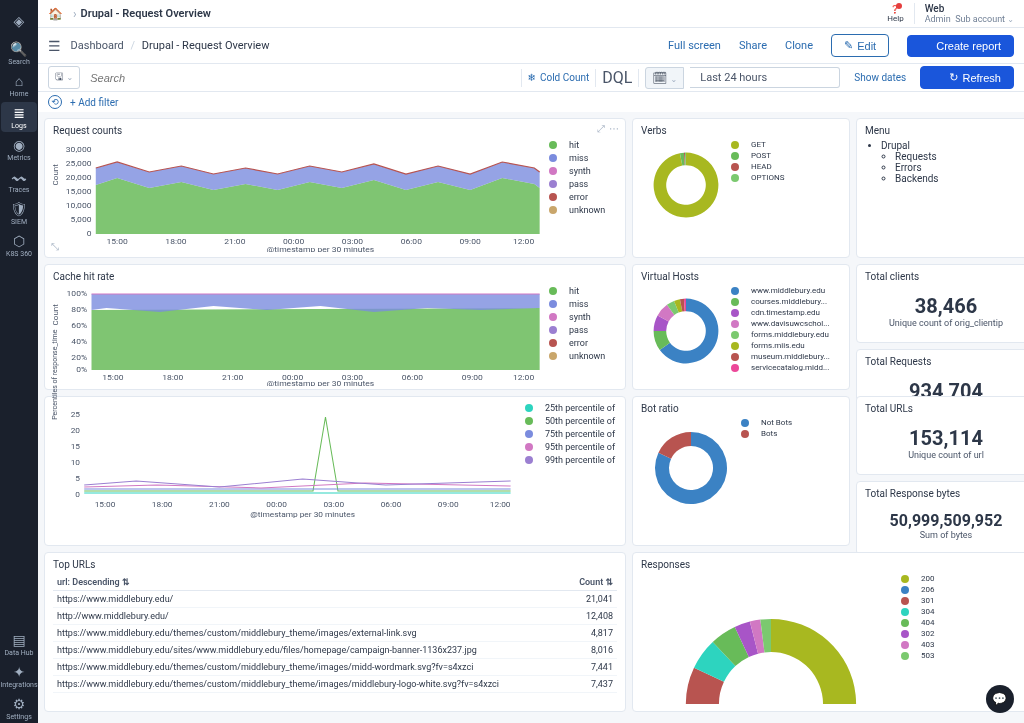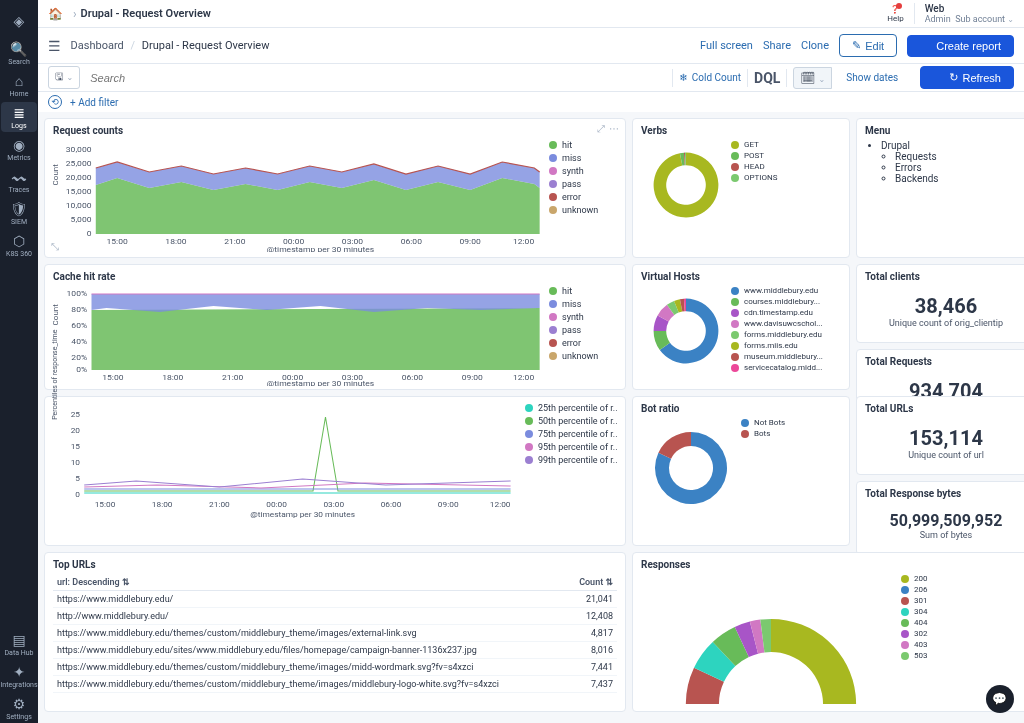--- a/index.html
+++ b/index.html
@@ -20,49 +20,49 @@
 .help-item .dot { position: absolute; top: -2px; right: 2px; width: 6px; height: 6px; background: #e53e3e; border-radius: 50%; }
 .account-select { font-size: 9px; color: #718096; border-left: 1px solid #e2e8f0; padding-left: 10px; min-width: 100px; }
 .account-select .acct-name { color: #2d3748; font-size: 10px; font-weight: 500; }
 .chev { font-size: 8px; color: #a0aec0; }
 
 .toolbar1 { position: absolute; left: 38px; top: 28px; right: 0; height: 36px; background: #fff; border-bottom: 1px solid #e2e8f0; display: flex; align-items: center; padding: 0 10px; gap: 10px; }
 .ham { font-size: 14px; color: #4a5568; cursor: pointer; }
 .breadcrumb { font-size: 11px; color: #4a5568; }
 .breadcrumb .sep { color: #cbd5e0; margin: 0 4px; }
 .breadcrumb .cur { color: #2d3748; }
-.toolbar1-right { margin-left: auto; display: flex; align-items: center; gap: 10px; font-size: 11px; }
+.toolbar1-right { margin-left: auto; display: flex; align-items: center; gap: 18px; font-size: 11px; }
 .link-blue { color: #2b6cb0; cursor: pointer; }
 .btn { border: 1px solid #cbd5e0; border-radius: 4px; padding: 4px 12px; background: #fff; cursor: pointer; font-size: 11px; display: inline-flex; align-items: center; gap: 4px; }
 .btn-primary { background: #1a56db; color: #fff; border-color: #1a56db; padding-left: 28px; }
 .btn-outline-primary { border-color: #2b6cb0; color: #2b6cb0; }
 
 .toolbar2 { position: absolute; left: 38px; top: 64px; right: 0; height: 28px; background: #fff; border-bottom: 1px solid #e2e8f0; display: flex; align-items: center; padding: 0 10px; gap: 6px; }
 .small-dd { border: 1px solid #cbd5e0; border-radius: 3px; padding: 2px 6px; font-size: 10px; color: #4a5568; display: flex; align-items: center; gap: 3px; }
 .search-input { flex: 1; border: none; outline: none; font-size: 11px; color: #4a5568; padding: 4px; font-style: italic; }
 .divider-v { width: 1px; height: 18px; background: #e2e8f0; }
 .cold-tier { display: flex; align-items: center; gap: 4px; color: #2b6cb0; font-size: 10px; cursor: pointer; }
-.dql { font-weight: 700; color: #4a5568; font-size: 14px; }
+.dql { font-weight: 400; color: #4a5568; font-size: 16px; }
 .time-dd { border: 1px solid #cbd5e0; border-radius: 3px 0 0 3px; padding: 3px 6px; background: #f1f5f9; }
 .time-range { border: 1px solid #cbd5e0; border-left: none; border-radius: 0 3px 3px 0; padding: 3px 10px; font-size: 11px; color: #4a5568; flex: 0 0 auto; width: 150px; }
-.show-dates { color: #2b6cb0; font-size: 10px; margin-left: 8px; margin-right: 16px; cursor: pointer; }
+.show-dates { color: #2b6cb0; font-size: 10px; margin-left: 8px; margin-right: 8px; cursor: pointer; }
 
 .filterbar { position: absolute; left: 38px; top: 92px; right: 0; height: 20px; background: #fff; display: flex; align-items: center; padding: 0 10px; gap: 8px; }
 .filter-icon { color: #2b6cb0; width: 14px; height: 14px; border: 1px solid #2b6cb0; border-radius: 50%; display: flex; align-items: center; justify-content: center; font-size: 9px; }
 .add-filter { color: #2b6cb0; font-size: 10px; cursor: pointer; text-align: right; }
 
 .main { position: absolute; left: 38px; top: 112px; right: 0; bottom: 0; overflow: hidden; padding: 6px; display: grid; grid-template-columns: 582px 218px 180px; grid-auto-rows: min-content; gap: 6px; }
 .panel { background: #fff; border: 1px solid #e2e8f0; border-radius: 4px; padding: 6px 8px; position: relative; }
-.panel-title { font-weight: 700; font-size: 10px; margin-bottom: 4px; }
+.panel-title { font-weight: 400; font-size: 10px; margin-bottom: 4px; }
 .panel-actions { position: absolute; top: 4px; right: 6px; display: flex; gap: 4px; color: #a0aec0; font-size: 10px; }
 
 .chart-area { display: flex; }
 .chart-svg-wrap { flex: 1; position: relative; }
 .legend { width: 72px; display: flex; flex-direction: column; gap: 3px; font-size: 9px; padding-left: 4px; }
-.legend-item { display: flex; align-items: center; gap: 5px; white-space: nowrap; overflow: hidden; text-overflow: ellipsis; }
+.legend-item { display: flex; align-items: center; gap: 12px; white-space: nowrap; overflow: hidden; text-overflow: ellipsis; }
 .leg-dot { width: 8px; height: 8px; border-radius: 50%; flex-shrink: 0; }
 .axis-label { font-size: 8px; fill: #4a5568; }
 .axis-title { font-size: 8px; fill: #4a5568; }
 
 .donut-wrap { display: flex; }
 .donut-svg { width: 90px; height: 90px; }
 .donut-legend { flex: 1; font-size: 8px; display: flex; flex-direction: column; gap: 2px; }
 
 .metric { text-align: center; padding: 8px 0; }
 .metric-val { font-size: 20px; font-weight: 700; }
@@ -174,20 +174,21 @@
   <input class="search-input" placeholder="Search" style="">
   <div class="divider-v"></div>
   <div class="cold-tier">
       <span>❄</span>
       <span>Cold Count</span>
     </div>
   <div class="divider-v"></div>
   <span class="dql">DQL</span>
   <div class="divider-v"></div>
   <div class="time-dd"><span>🗓</span> <span class="chev">⌄</span></div>
+  <div class="time-range">Last 24 hours</div>
   <span class="show-dates">Show dates</span>
   <button class="btn btn-primary">
       <span>↻</span>
       <span>Refresh</span>
     </button>
 </div>
 
 <div class="filterbar">
   <div class="filter-icon">⟲</div>
   <span class="add-filter">+ Add filter</span>

